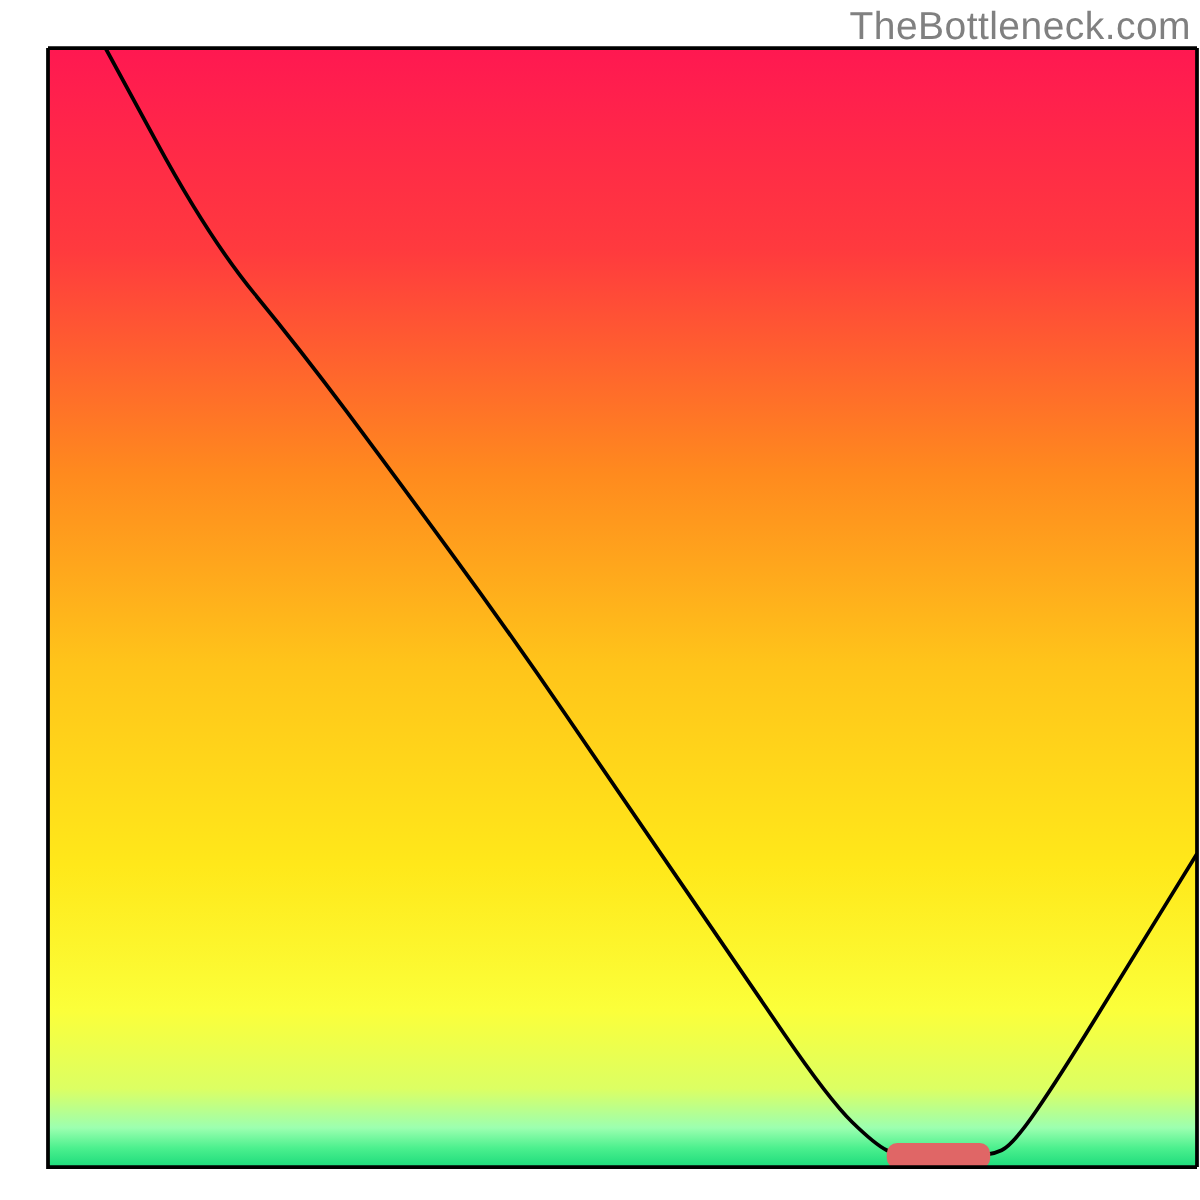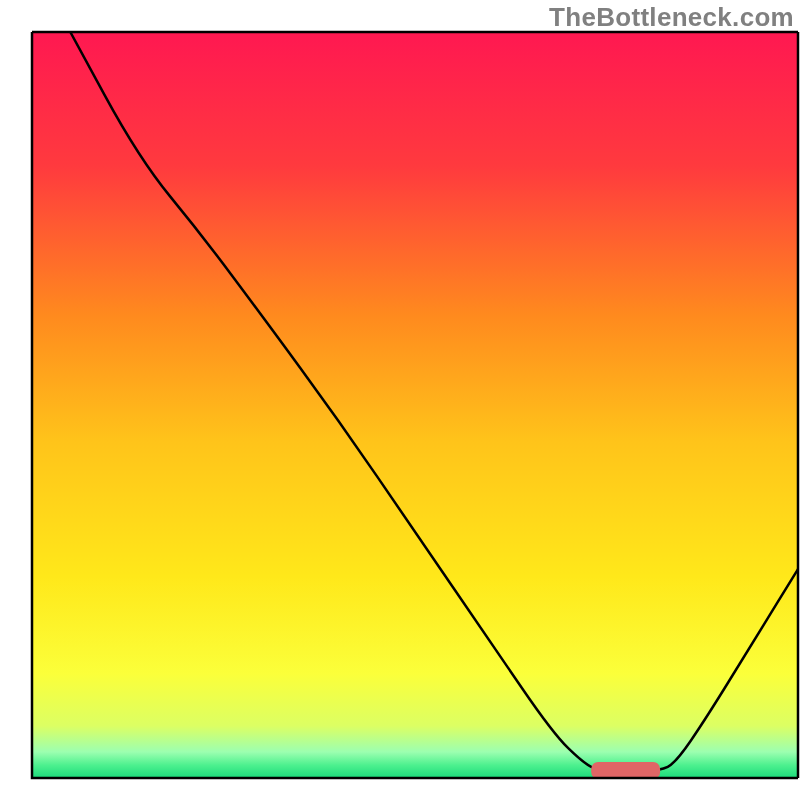--- a/index.html
+++ b/index.html
@@ -13,21 +13,21 @@
   .chart-container {
     position: relative;
     width: 800px;
     height: 800px;
   }
   .watermark {
     position: absolute;
     top: 2px;
     right: 6px;
     font-size: 26px;
-    font-weight: 700;
+    font-weight: 400;
     color: #808080;
     letter-spacing: 0.3px;
     z-index: 3;
   }
   svg.chart {
     position: absolute;
     top: 0;
     left: 0;
     width: 800px;
     height: 800px;

